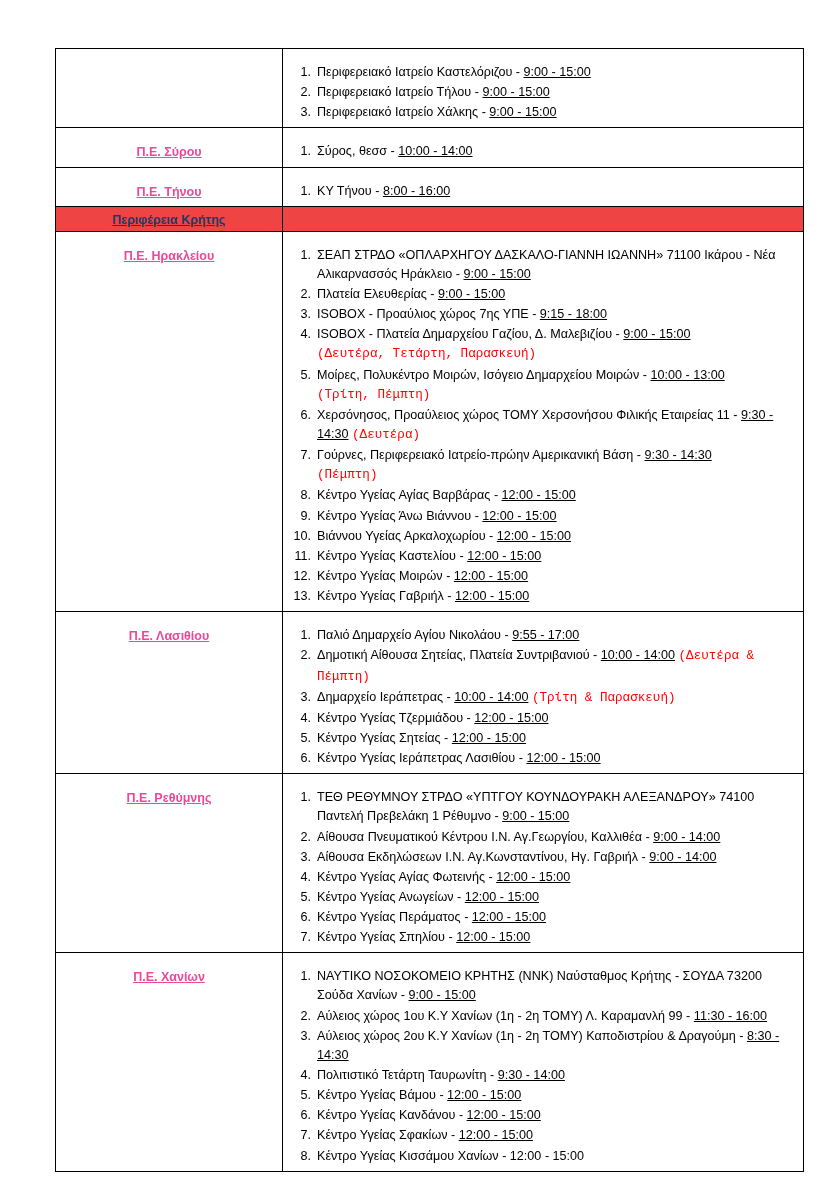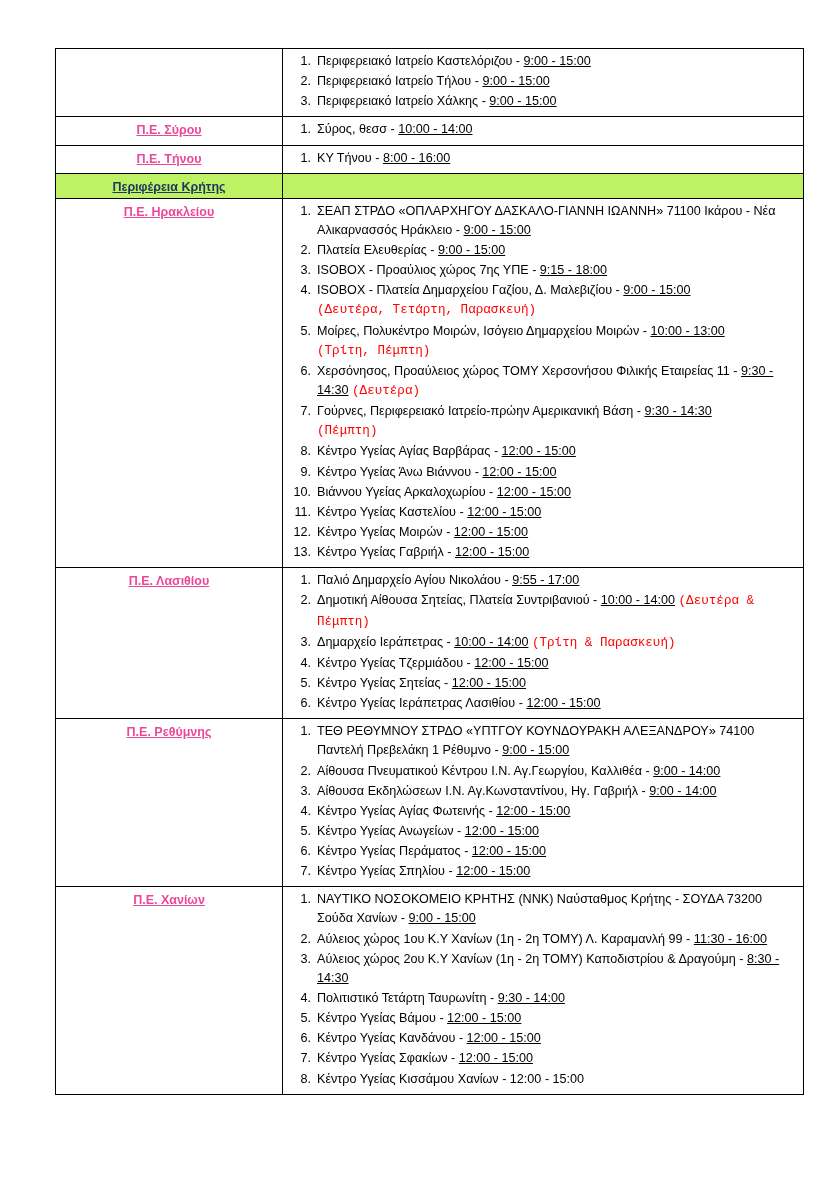--- a/index.html
+++ b/index.html
@@ -21,41 +21,41 @@
     padding: 48px 55px 0 55px;
   }
   table.doc-table {
     width: 730px;
     border-collapse: collapse;
     table-layout: fixed;
   }
   table.doc-table td {
     border: 1px solid #000000;
     vertical-align: top;
-    padding: 3px 4px 4px 4px;
+    padding: 14px 4px 4px 4px;
     margin-top: 15px;
   }
   td.region-cell {
     width: 218px;
     text-align: center;
     vertical-align: middle;
   }
   td.content-cell {
     width: 512px;
   }
   .region-label {
     color: #ec4899;
     font-weight: bold;
     font-size: 12.5px;
     text-decoration: underline;
     display: inline-block;
     line-height: 1.35;
   }
   tr.header-row td {
-    background: #bef264;
+    background: #ef4444;
     padding-top: 3px;
     padding-bottom: 3px;
   }
   .header-label {
     color: #1F3864;
     font-weight: bold;
     font-size: 12.5px;
     text-decoration: underline;
   }
   ol.items {

